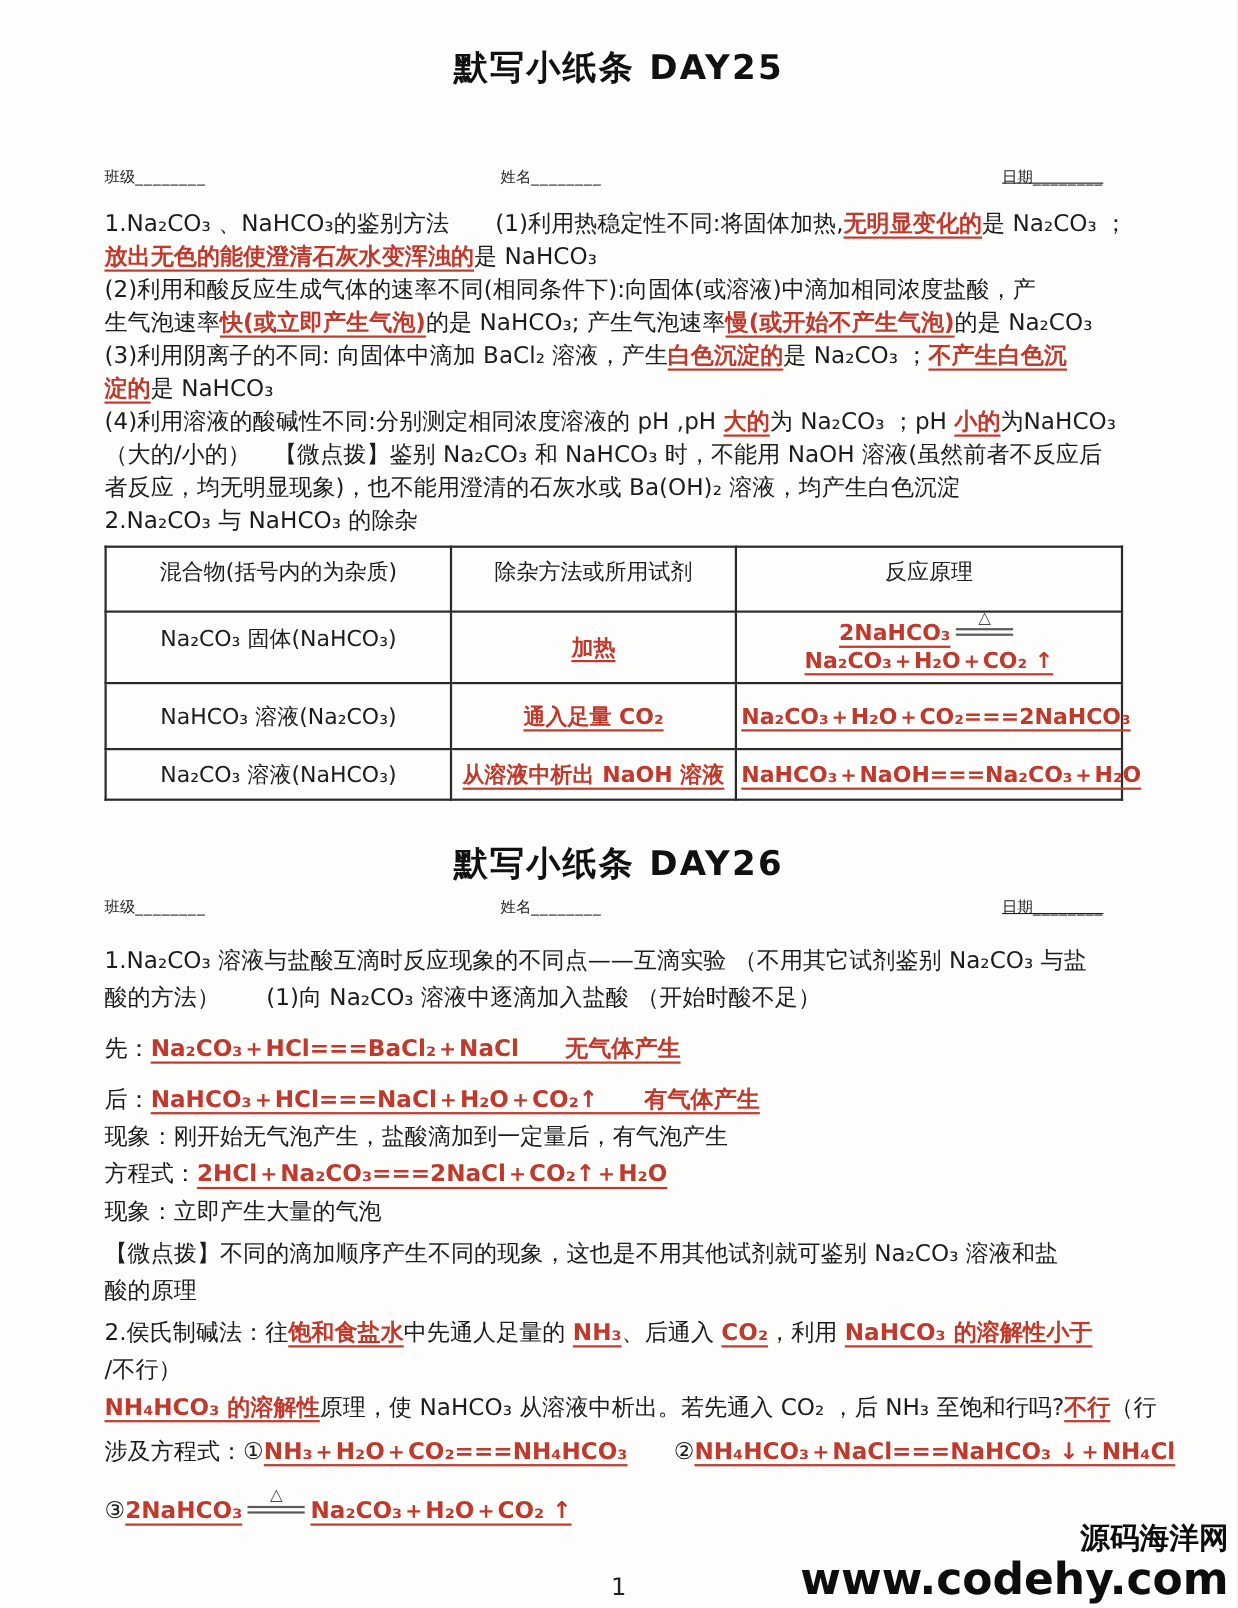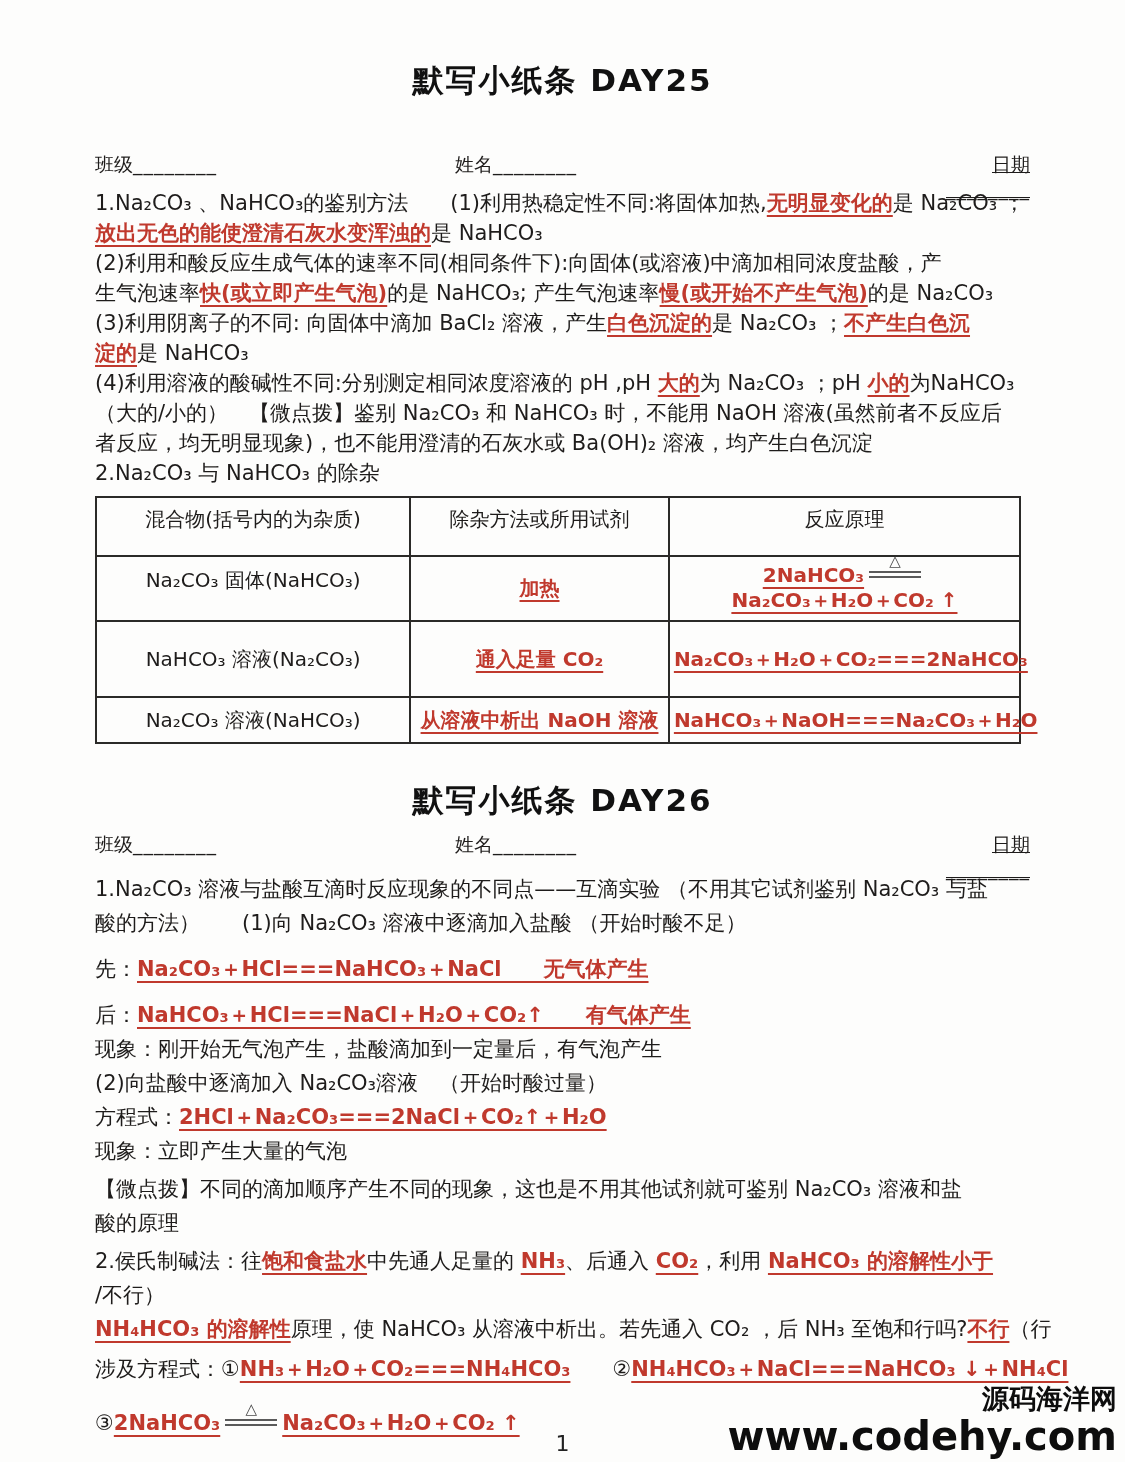--- a/index.html
+++ b/index.html
@@ -20,26 +20,26 @@
     overflow:hidden;
   }
   .content{width:935px;margin:0 auto;}
   .doc-title{
     text-align:center;
     font-size:31px;
     font-weight:bold;
     letter-spacing:2px;
     color:#111;
   }
-  .title25{padding-top:60px;height:138px;}
+  .title25{padding-top:41px;height:138px;}
   .title26{margin-top:36px;height:38px;font-size:31px;}
   .fieldrow{
     position:relative;
     height:30px;
-    font-size:19px;
+    font-size:14px;
     margin-top:14px;
     text-align:right;
   }
   .fieldrow .f1{position:absolute;left:0;}
   .fieldrow .f2{position:absolute;left:360px;}
   .fieldrow .f3{position:absolute;left:816px;text-decoration:underline;}
   .blank{letter-spacing:1px;}
   .para25{margin-top:6px;}
   .line{font-size:21px;line-height:30px;white-space:nowrap;}
   .sec26 .line{line-height:34px;}
@@ -66,21 +66,21 @@
   table.purify th,table.purify td{
     border:2px solid var(--border);
     text-align:center;
     font-size:20px;
     font-weight:normal;
     padding:2px 4px;
     overflow:visible;
   }
   table.purify th{height:59px;vertical-align:top;padding-top:8px;}
   tr.r1 td{height:65px;vertical-align:middle;}
-  tr.r2 td{height:76px;vertical-align:middle;margin-left:38px;}
+  tr.r2 td{height:60px;vertical-align:middle;margin-left:38px;}
   tr.r3 td{height:46px;vertical-align:middle;}
   tr.r1 td.c1{vertical-align:top;padding-top:10px;}
   td .seg-red,.eqline .seg-red{white-space:nowrap;}
   
   .deltaeq{
     display:inline-block;
     position:relative;
     width:62px;
     height:16px;
     vertical-align:baseline;
@@ -182,24 +182,23 @@
 
       <div class="fieldrow">
         <span class="f1"><span>班级</span><span class="blank">________</span></span>
         <span class="f2"><span>姓名</span><span class="blank">________</span></span>
         <span class="f3"><span>日期</span><span class="blank">________</span></span>
       </div>
 
       <div>
         <div class="line mt10"><span class="seg-ink">1.Na₂CO₃ 溶液与盐酸互滴时反应现象的不同点——互滴实验 （不用其它试剂鉴别 Na₂CO₃ 与盐</span></div>
         <div class="line"><span class="seg-ink">酸的方法）　　(1)向 Na₂CO₃ 溶液中逐滴加入盐酸 （开始时酸不足）</span></div>
-        <div class="line mt12 eqline"><span class="seg-ink">先：</span><span class="seg-red">Na₂CO₃＋HCl===NaHCO₃＋NaCl　　无气体产生</span></div>
+        <div class="line mt12 eqline"><span class="seg-ink">先：</span><span class="seg-red">Na₂CO₃＋HCl===BaCl₂＋NaCl　　无气体产生</span></div>
         <div class="line mt12 eqline"><span class="seg-ink">后：</span><span class="seg-red">NaHCO₃＋HCl===NaCl＋H₂O＋CO₂↑　　有气体产生</span></div>
         <div class="line"><span class="seg-ink">现象：刚开始无气泡产生，盐酸滴加到一定量后，有气泡产生</span></div>
-        <div class="line"><span class="seg-ink">(2)向盐酸中逐滴加入 Na₂CO₃溶液　（开始时酸过量）</span></div>
         <div class="line eqline"><span class="seg-ink">方程式：</span><span class="seg-red">2HCl＋Na₂CO₃===2NaCl＋CO₂↑＋H₂O</span></div>
         <div class="line"><span class="seg-ink">现象：立即产生大量的气泡</span></div>
         <div class="line mt4"><span class="seg-ink">【微点拨】不同的滴加顺序产生不同的现象，这也是不用其他试剂就可鉴别 Na₂CO₃ 溶液和盐</span></div>
         <div class="line"><span class="seg-ink">酸的原理</span></div>
         <div class="line mt4"><span class="seg-ink">2.侯氏制碱法：往</span><span class="seg-red">饱和食盐水</span><span class="seg-ink">中先通人足量的 </span><span class="seg-red">NH₃</span><span class="seg-ink">、后通入 </span><span class="seg-red">CO₂</span><span class="seg-ink">，利用 </span><span class="seg-red">NaHCO₃ 的溶解性小于</span></div>
         <div class="line"><span class="seg-ink">/不行）</span></div>
         <div class="line"><span class="seg-red">NH₄HCO₃ 的溶解性</span><span class="seg-ink">原理，使 NaHCO₃ 从溶液中析出。若先通入 CO₂ ，后 NH₃ 至饱和行吗?</span><span class="seg-red">不行</span><span class="seg-ink">（行</span></div>
         <div class="line mt6 eqline"><span class="seg-ink">涉及方程式：①</span><span class="seg-red">NH₃＋H₂O＋CO₂===NH₄HCO₃</span><span class="seg-ink">　　②</span><span class="seg-red">NH₄HCO₃＋NaCl===NaHCO₃ ↓＋NH₄Cl</span></div>
         <div class="line mt20 eqline"><span class="seg-ink">③</span><span class="seg-red">2NaHCO₃</span><span class="deltaeq"><span class="tri">△</span><span class="dlines"></span></span><span class="seg-red">Na₂CO₃＋H₂O＋CO₂ ↑</span></div>
       </div>

